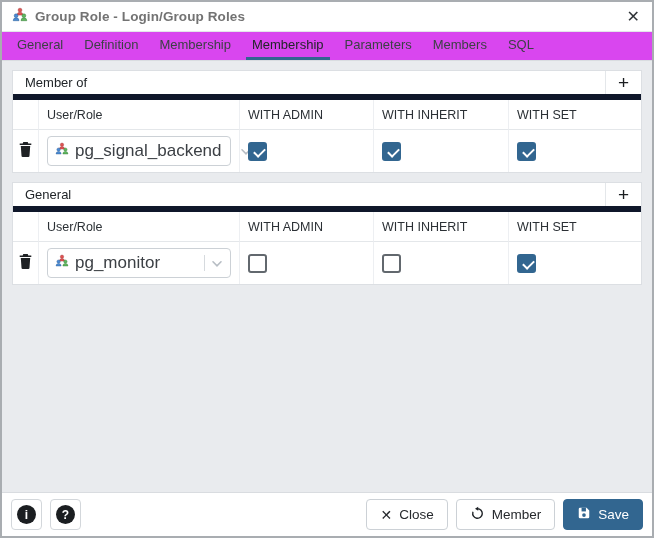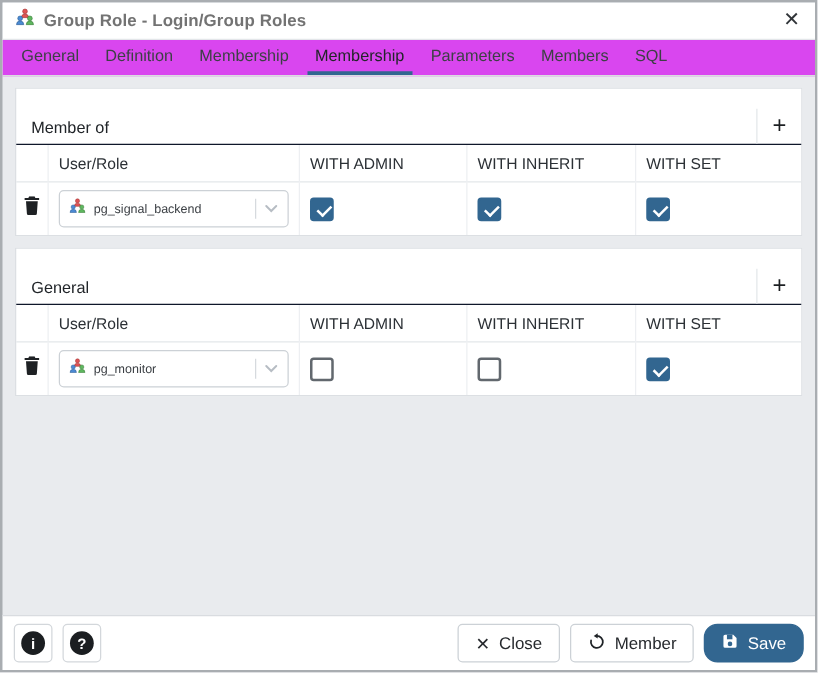--- a/index.html
+++ b/index.html
@@ -20,35 +20,35 @@
   .tabs { height:29px; min-height:29px; background:#d946ef; border-bottom:1px solid #d9dce0;
           display:flex; align-items:stretch; padding:0 9px; gap:9px; }
   .tab { display:flex; align-items:center; padding:0 6px; font-size:13px; color:#3c4045;
          border-bottom:3px solid transparent; cursor:pointer; }
   .tab.active { color:#222529; border-bottom-color:var(--primary); }
 
   
   .content { flex:1; padding:9px 10px; display:flex; flex-direction:column; gap:9px; overflow:hidden; }
 
   .panel { background:#fff; border:1px solid #dcdfe3; }
-  .panel-header { height:29px; display:flex; border-bottom:1px solid #0f172a;margin-top:16px; }
+  .panel-header { height:29px; display:flex; border-bottom:6px solid #0f172a; }
   .panel-title { flex:1; display:flex; align-items:center; padding:0 12px; font-size:13px; color:#212529; }
   .add-btn { width:36px; border-left:1px solid #e4e7ea; display:flex; align-items:center;
              justify-content:center; font-size:19px; font-weight:400; color:#1b1e21; cursor:pointer; }
 
   .grid { display:grid; grid-template-columns:26px 201px 134px 135px 1fr; }
   .gh { height:30px; display:flex; align-items:center; padding:0 8px; font-size:12.5px;
         font-weight:400; color:#2b3035; border-bottom:1px solid #e4e7ea; border-right:1px solid #edeff2; }
   .gh.last, .gd.last { border-right:none; }
   .gd { height:42px; display:flex; align-items:center; padding:0 8px; border-right:1px solid #edeff2; }
   .gd.trash-cell { justify-content:center; padding:0; cursor:pointer; }
 
   .role-select { width:100%; height:30px; border:1px solid #ccd1d6; border-radius:4px; background:#fff;
                  display:flex; align-items:center; gap:6px; padding:0 7px; cursor:pointer; }
-  .role-select .val { font-size:10px; color:#3c4045; }
+  .role-select .val { font-size:17px; color:#3c4045; }
   .role-select .spacer { flex:1; }
   .role-select .divider { width:1px; height:16px; background:#d6dade; }
 
   .checkbox { width:19px; height:19px; border-radius:3px; background:#fff;
               border:2px solid #62686e; position:relative; cursor:pointer; }
   .checkbox.checked { background:var(--primary); border-color:var(--primary); }
   .checkbox.checked::after { content:""; position:absolute; left:4px; top:4.5px; width:9px; height:5px;
               border-left:2px solid #fff; border-bottom:2px solid #fff; transform:rotate(-45deg); }
 
   
@@ -56,21 +56,21 @@
             display:flex; align-items:center; padding:0 9px; gap:8px; }
   .icon-btn { width:31px; height:31px; border:1px solid #d3d7db; border-radius:4px; background:#fff;
               display:flex; align-items:center; justify-content:center; cursor:pointer; }
   .circle-glyph { width:19px; height:19px; border-radius:50%; background:#1b1e21; color:#fff;
               font-size:12px; font-weight:700; display:flex; align-items:center; justify-content:center; }
   .f-spacer { flex:1; }
   .btn { height:31px; border:1px solid #ccd1d6; border-radius:4px; background:#fff; color:#26292d;
          font-size:13.5px; display:inline-flex; align-items:center; gap:7px; padding:0 13px;
          cursor:pointer; font-family:inherit; }
   .btn .x-glyph { font-size:14px; line-height:1; }
-  .btn-primary { background:var(--primary); border-color:var(--primary); color:#fff;border-radius:11px; }
+  .btn-primary { background:var(--primary); border-color:var(--primary); color:#fff; }
 </style>
 </head>
 <body>
 
 <div class="dialog">
 
   <div class="titlebar">
     <span>
       <svg width="16" height="16" viewBox="0 0 16 16">
         <circle cx="8" cy="3.1" r="1.9" fill="#e05252" stroke="#a23a3a" stroke-width="0.5"></circle>

